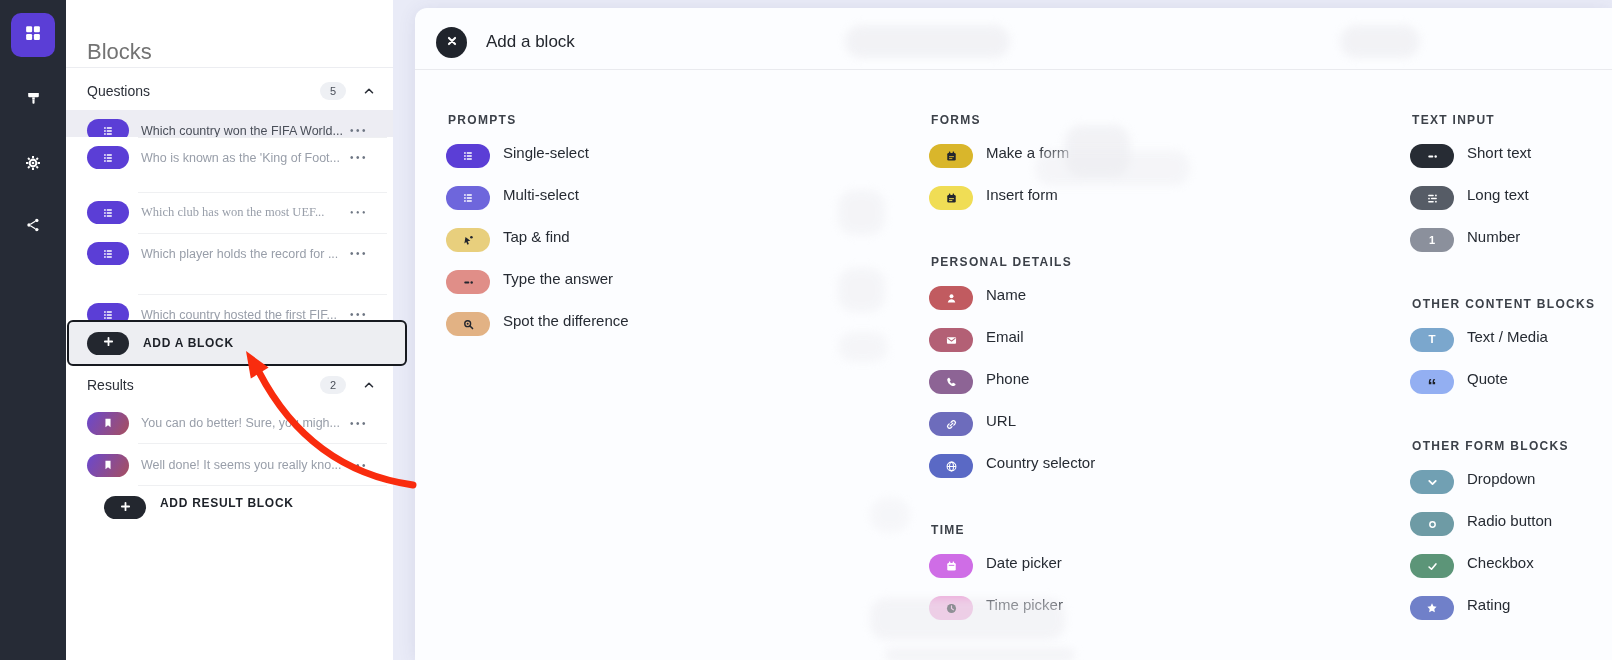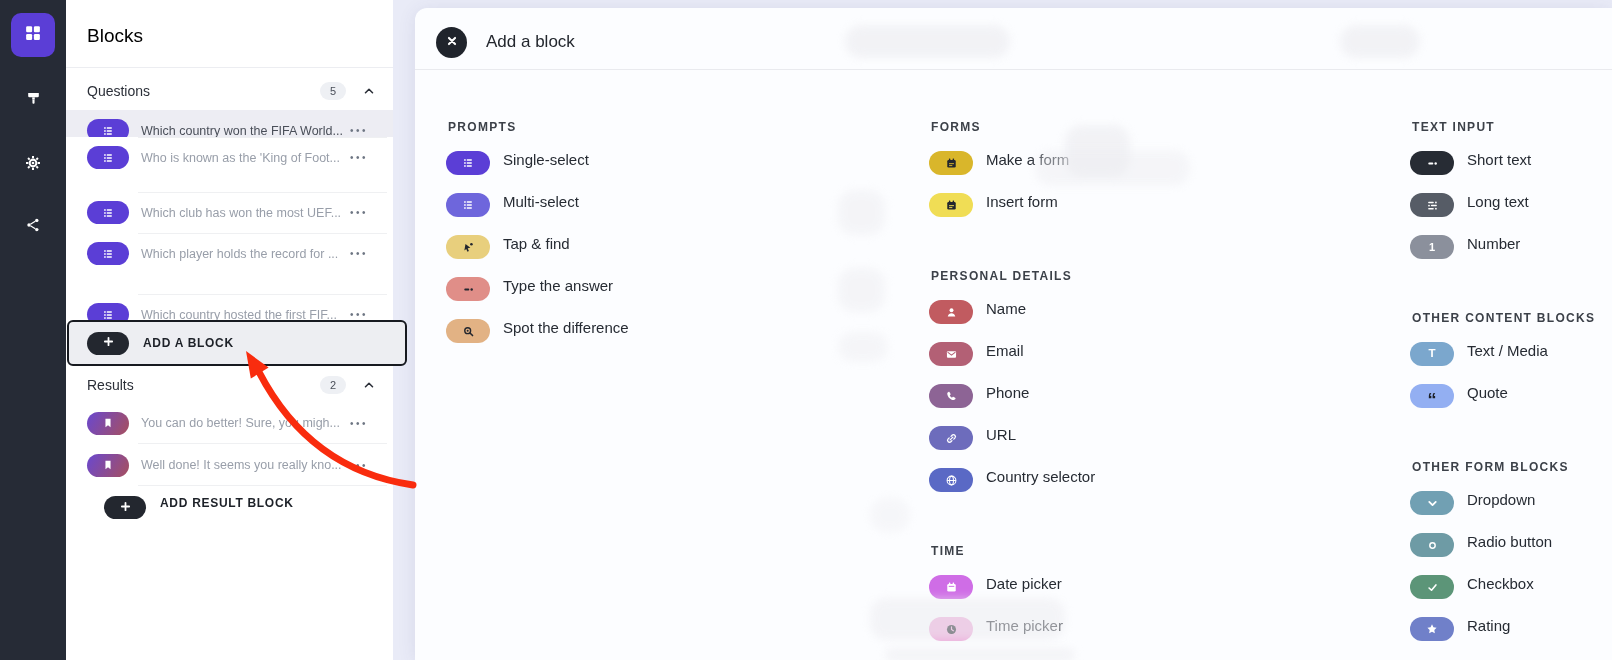--- a/index.html
+++ b/index.html
@@ -11,21 +11,21 @@
   }
   
   .rail{position:absolute;left:0;top:0;width:66px;height:660px;background:#262b36;z-index:5}
   .rail-tile{position:absolute;left:11px;top:13px;width:44px;height:44px;border-radius:10px;
     display:flex;align-items:center;justify-content:center;color:#fff;cursor:pointer}
   .rail-btn{position:absolute;left:13px;width:40px;height:40px;display:flex;align-items:center;
     justify-content:center;color:#ffffff;cursor:pointer}
   
   .panel{position:absolute;left:66px;top:0;width:327px;height:660px;background:#ffffff;z-index:4}
   .panel-header{position:absolute;top:0;left:0;right:0;height:67px;border-bottom:1px solid #ecedf1}
-  .panel-title{position:absolute;left:21px;top:25px;font-size:19px;color:#000000}
+  .panel-title{position:absolute;left:21px;top:39px;font-size:22px;color:#737373}
   .sec-header{position:absolute;left:0;right:0;display:flex;align-items:center;padding:0 17px 0 21px;box-sizing:border-box}
   #q-header{top:72px;height:38px}
   #r-header{top:368px;height:34px}
   .sec-label{font-size:14px;color:#2b2f38;flex:1}
   .badge{background:#eef0f4;color:#4a4f59;font-size:11px;border-radius:10px;padding:3px 10px;margin-right:16px}
   .chev{color:#2b2f38;display:flex;cursor:pointer}
   .row{position:absolute;left:0;right:0;height:41px;display:flex;align-items:center;
     padding:0 25px 0 21px;box-sizing:border-box;cursor:pointer;background:#fff}
   .row.selected{background:#ededf3}
   .sep{position:absolute;top:0;left:72px;right:6px;height:1px;background:#eff0f2}
@@ -45,21 +45,21 @@
   .modal{position:absolute;left:415px;top:8px;width:1197px;height:652px;background:#fcfdff;
     border-top-left-radius:12px;box-shadow:0 2px 18px rgba(70,70,120,.10);z-index:3}
   .modal-header{position:absolute;top:0;left:0;right:0;height:61px;border-bottom:1px solid #e9eaee}
   .close-btn{position:absolute;left:21px;top:19px;width:31px;height:31px;border-radius:50%;
     background:#20242c;color:#fff;display:flex;align-items:center;justify-content:center;cursor:pointer}
   .modal-title{position:absolute;left:71px;top:24px;font-size:17px;color:#23272e}
   .col{position:absolute;top:95px}
   #col-0{left:31px}#col-1{left:514px}#col-2{left:995px}
   .m-section{overflow:hidden}
   .m-section:not(:first-child){margin-top:17px}
-  .m-heading{font-size:12px;font-weight:700;letter-spacing:1.3px;color:#3c4149;margin:17px 0 18px 2px;height:13px}
+  .m-heading{font-size:12px;font-weight:700;letter-spacing:1.3px;color:#3c4149;margin:10px 0 18px 2px;height:13px}
   .m-row{display:flex;align-items:flex-start;height:24px;margin-bottom:18px;cursor:pointer}
   .m-pill{width:44px;height:24px;border-radius:12px;display:flex;align-items:center;justify-content:center;flex:none}
   .m-label{margin-left:13px;font-size:15px;color:#262b33;white-space:nowrap}
   .ti{font-weight:700;line-height:1}
   .ti-123{font-size:7.5px;letter-spacing:.5px}
   .ti-1{font-size:11px}
   .ti-T{font-size:11.5px}
   .ti-quote{font-size:18px;position:relative;top:4px}
   .blob{position:absolute;background:#ededf1;filter:blur(4px);border-radius:16px;opacity:.65;z-index:1}
   #arrow{position:absolute;left:0;top:0;z-index:40;pointer-events:none}
@@ -150,21 +150,21 @@
               <rect x="2.8" y="7" width="2.2" height="2"></rect>
               <rect x="6.4" y="7" width="6.6" height="2"></rect>
               <rect x="2.8" y="11" width="2.2" height="2"></rect>
               <rect x="6.4" y="11" width="6.6" height="2"></rect>
             </g>
           </svg>
         </span>
         <span class="row-text">Who is known as the 'King of Foot...</span>
         <span class="dots">•••</span>
       </div>
-      <div class="row" style="top: 192px;">
+      <div class="row" style="top: 192px; font-family: Liberation Serif, serif;">
         <div class="sep"></div>
         <span class="pill" style="background: rgb(91, 62, 214); color: rgb(255, 255, 255);">
           <svg viewBox="0 0 16 16" width="12" height="12">
             <g fill="currentColor">
               <rect x="2.8" y="3" width="2.2" height="2"></rect>
               <rect x="6.4" y="3" width="6.6" height="2"></rect>
               <rect x="2.8" y="7" width="2.2" height="2"></rect>
               <rect x="6.4" y="7" width="6.6" height="2"></rect>
               <rect x="2.8" y="11" width="2.2" height="2"></rect>
               <rect x="6.4" y="11" width="6.6" height="2"></rect>

